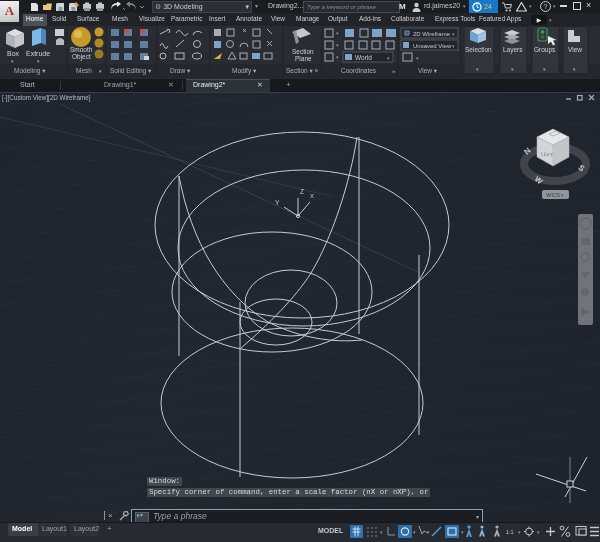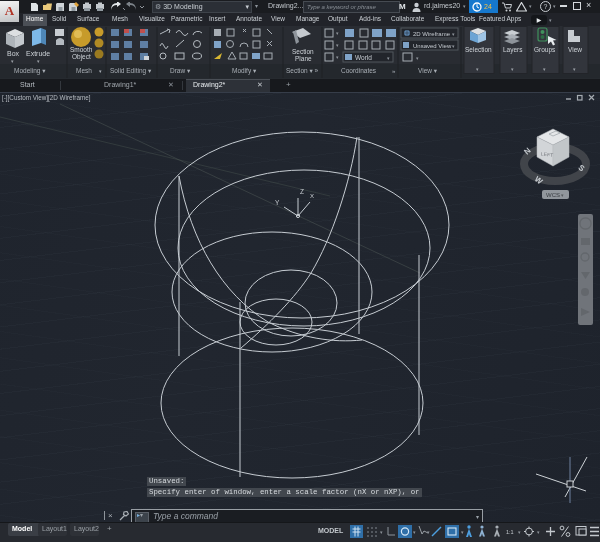--- a/index.html
+++ b/index.html
@@ -89,31 +89,31 @@
     </g>
   </svg>
 
   <div class="abs" style="left:2px;top:94px;font-size:6.3px;color:#b6bbc1;">[-][Custom View][2D Wireframe]</div>
   <svg class="abs" style="left:564px;top:93px;" width="34" height="10" viewBox="0 0 34 10">
     <path d="M2,6 h5" stroke="#a5abb1" stroke-width="1.4"></path>
     <rect x="13.5" y="2.5" width="4.5" height="4.5" fill="none" stroke="#a5abb1" stroke-width="1.2"></rect>
     <path d="M25,2 l5,5 M30,2 l-5,5" stroke="#a5abb1" stroke-width="1.2"></path>
   </svg>
 
-  <div class="cmdline" style="left:147px;top:477px;">Unsaved:</div>
-  <div class="cmdline" style="left:147px;top:488px;">Specify enter of window, enter a scale factor (nX or nXP), or</div>
+  <div class="cmdline" style="left:147px;top:477px;">Window:</div>
+  <div class="cmdline" style="left:147px;top:488px;">Specify corner of command, enter a scale factor (nX or nXP), or</div>
   <div class="abs" style="left:104px;top:511px;width:1px;height:9px;background:#8f959b;"></div>
   <div class="abs" style="left:108px;top:509px;width:10px;height:13px;color:#aab0b6;font-size:8px;line-height:13px;">×</div>
   <svg class="abs" style="left:119px;top:511px;" width="10" height="10">
       <path d="M1,9 L6,4 M5,1 l3,-0.5 1.5,2.5 -2.5,2 -2.5,-1.5 z" stroke="#aab0b6" stroke-width="1.2" fill="none"></path>
     </svg>
   <div class="abs" style="left:131px;top:509px;width:350px;height:12px;background:#1a1d22;border:1px solid #989ea4;">
      <span style="position:absolute;left:3px;top:1.5px;width:12px;height:9px;background:#3c434b;border:0.5px solid #5a6068;"></span>
      <span style="position:absolute;left:5px;top:1px;font-size:6px;color:#7ab0dd;">▸<span style="color:#9aa1a8">▾</span></span>
-     <span style="position:absolute;left:21px;top:1px;font-size:8.5px;font-style:italic;color:#9aa1a8;">Type  a  command</span>
+     <span style="position:absolute;left:21px;top:1px;font-size:8.5px;font-style:italic;color:#9aa1a8;">Type  a  phrase</span>
      <span style="position:absolute;right:3px;top:3px;font-size:6px;color:#9aa1a8;">▾</span>
   </div>
 
   <div class="abs" id="titlebar"></div>
   <div class="abs" style="left:0px;top:1px;width:19px;height:21px;background:linear-gradient(170deg,#f2f2f2 0%,#d9dadb 55%,#bfc1c3 100%);z-index:5;color:#b03425;font-weight:bold;font-size:13px;text-align:center;line-height:20px;font-family:'Liberation Serif',serif;">A</div>
   <svg class="abs" style="left:30px;top:2px;" width="120" height="10" viewBox="0 0 120 10">
     <path d="M1,1 h5 l2,2 v6 h-7 z" fill="#dfe3e6"></path>
     <path d="M13,3 h3 l1,-1.5 h5 l-1,6.5 h-8 z" fill="#e8c87a"></path>
     <g fill="#cfd4d8">
         <path d="M27,1 h7 v8 h-8 v-7 z"></path>

